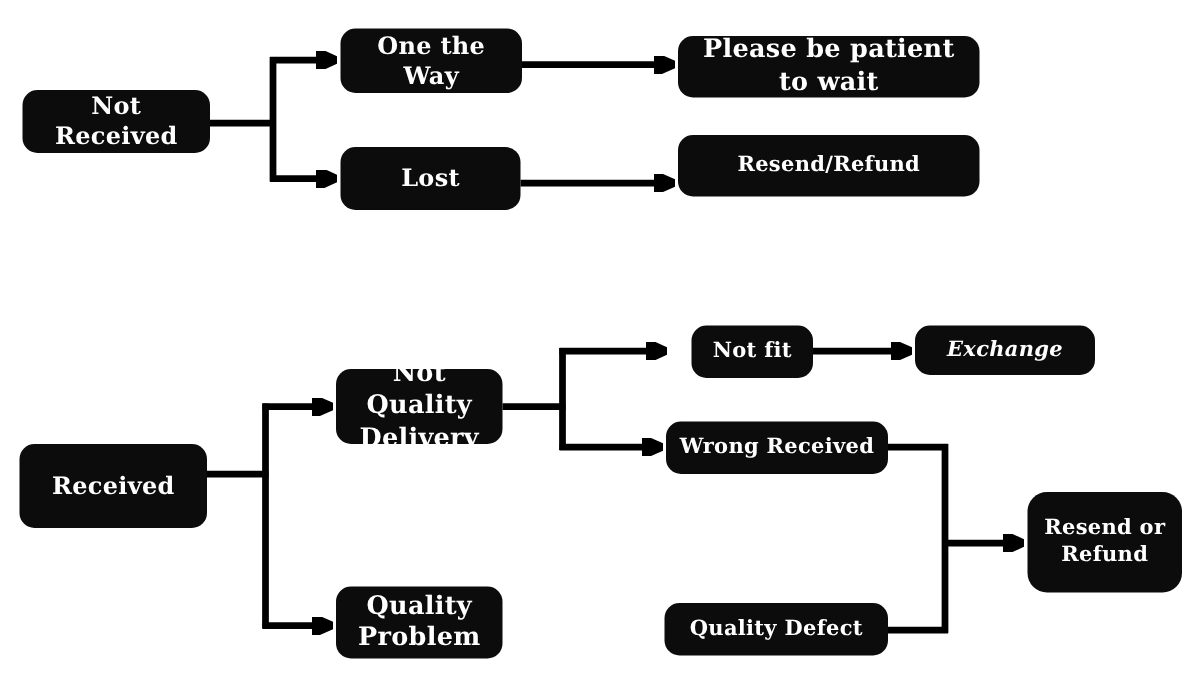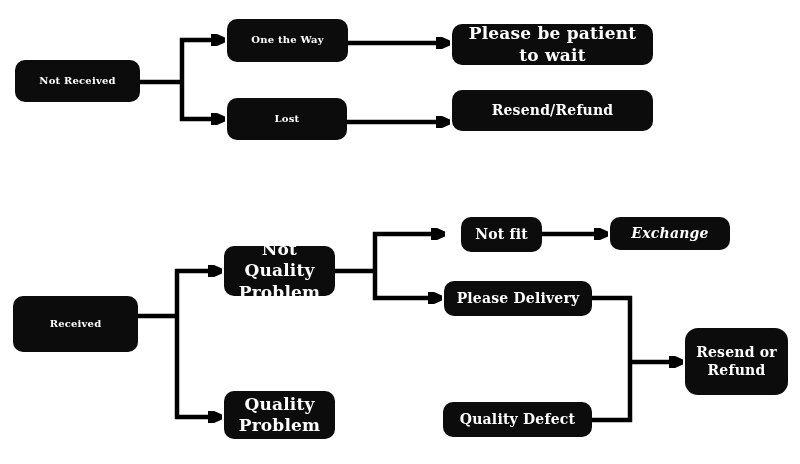--- a/index.html
+++ b/index.html
@@ -38,21 +38,21 @@
     align-items: center;
     justify-content: center;
     text-align: center;
     font-weight: bold;
     font-size: 14px;
     line-height: 1.25;
     box-sizing: border-box;
     padding: 2px 4px;
     letter-spacing: 0.2px;
   }
-  .fs15 { font-size: 10px; }
+  .fs15 { font-size: 16px; }
   .fs13 { font-size: 17px; }
   .r15 { border-radius: 13px; }
 
   
   #n-not-received      { left: 15px;  top: 60px;  width: 125px; height: 42px; }
   #n-one-the-way       { left: 227px; top: 19px;  width: 121px; height: 43px; }
   #n-lost              { left: 227px; top: 98px;  width: 120px; height: 42px; text-align: right; }
   #n-please-wait       { left: 452px; top: 24px;  width: 201px; height: 41px; }
   #n-resend-refund     { left: 452px; top: 90px; width: 201px; height: 41px; }
   #n-received          { left: 13px;  top: 296px; width: 125px; height: 56px; }
@@ -99,21 +99,21 @@
     <path d="M630,296 V422"></path>
     <line x1="628" y1="362" x2="680" y2="362" marker-end="url(#ah)"></line>
   </svg>
 
   <div class="node fs15" id="n-not-received">Not Received</div>
   <div class="node fs15" id="n-one-the-way">One the Way</div>
   <div class="node fs15" id="n-lost">Lost</div>
   <div class="node fs13" id="n-please-wait">Please be patient to wait</div>
   <div class="node" id="n-resend-refund">Resend/Refund</div>
   <div class="node fs15" id="n-received">Received</div>
-  <div class="node fs13" id="n-not-quality">Not Quality Problem</div>
+  <div class="node fs13" id="n-not-quality">Not Quality Delivery</div>
   <div class="node fs13" id="n-quality-problem">Quality Problem</div>
   <div class="node" id="n-not-fit">Not fit</div>
   <div class="node" id="n-exchange">Exchange</div>
-  <div class="node" id="n-wrong-delivery">Please Delivery</div>
+  <div class="node" id="n-wrong-delivery">Wrong Received</div>
   <div class="node" id="n-quality-defect">Quality Defect</div>
   <div class="node r15" id="n-resend-or-refund">Resend or Refund</div>
 
 </div>
 
 </body></html>

